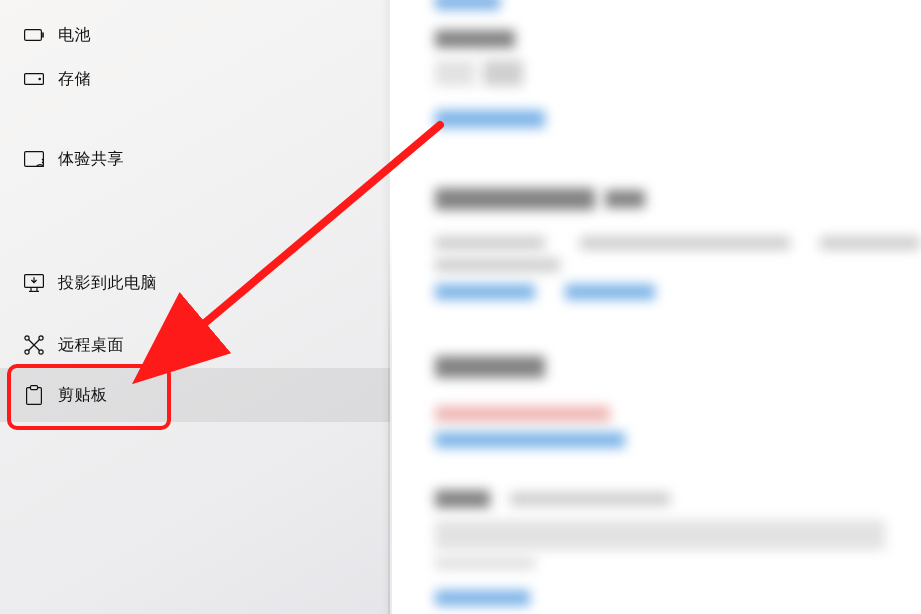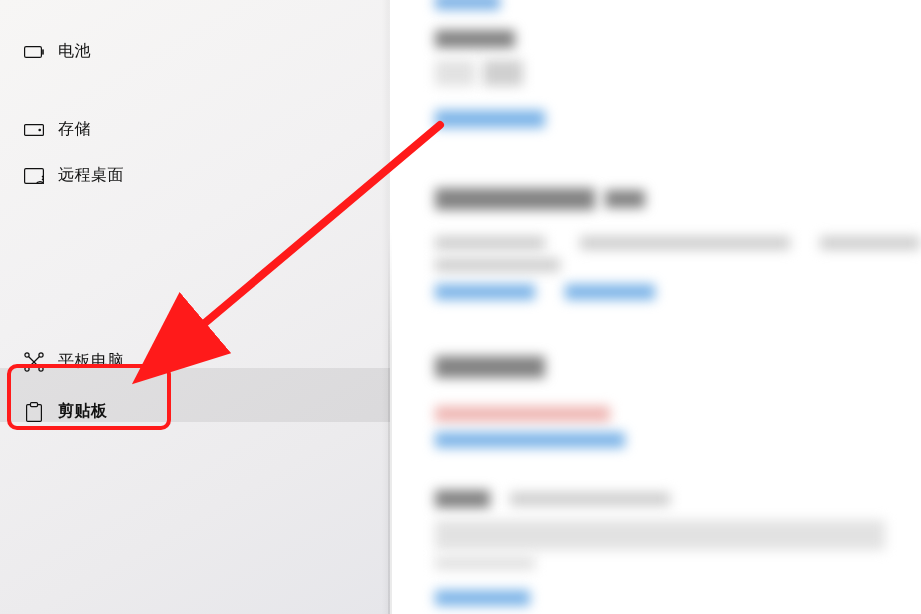--- a/index.html
+++ b/index.html
@@ -3,26 +3,26 @@
 <meta charset="utf-8">
 <style>
   html,body{margin:0;padding:0;width:921px;height:614px;overflow:hidden;
     font-family:"Segoe UI","Microsoft YaHei",sans-serif;background:#f5f5f5;}
   .app{position:relative;width:921px;height:614px;}
 
   
   .sidebar{position:absolute;left:0;top:0;width:390px;height:614px;
     background:linear-gradient(150deg,#f7f6f5 0%,#f2f1f2 40%,#ecebed 75%,#e6e6ea 100%);}
   .sidebar-item{position:absolute;left:0;width:390px;height:54px;
-    display:flex;align-items:flex-end;cursor:pointer;}
+    display:flex;align-items:center;cursor:pointer;}
   .sidebar-item .icon{width:20px;height:20px;margin-left:24px;
     display:flex;align-items:center;justify-content:center;color:#111;}
   .sidebar-item .label{margin-left:14px;font-size:16px;color:#111;
     letter-spacing:0.5px;}
-  .sidebar-item.selected{background:rgba(0,0,0,0.07);font-weight:bold;}
+  .sidebar-item.selected{background:rgba(0,0,0,0.07);}
   .highlight-box{position:absolute;border:4px solid #ff1a1a;border-radius:10px;
     pointer-events:none;}
 
   
   .content{position:absolute;left:390px;top:0;width:531px;height:614px;
     background:#fff;}
   .content::before{content:"";position:absolute;left:-2px;top:230px;width:4px;
     height:390px;background:linear-gradient(180deg,rgba(0,0,0,0) 0%,rgba(0,0,0,0.08) 30%,rgba(0,0,0,0.08) 100%);}
   .content::after{content:"";position:absolute;left:-8px;top:-5px;width:8px;height:620px;
     background:linear-gradient(90deg,rgba(0,0,0,0) 0%,rgba(0,0,0,.03) 70%);}
@@ -47,55 +47,67 @@
     <div class="sidebar-item" style="top:8px">
       <span class="icon">
         <svg width="20" height="12" viewBox="0 0 20 12">
             <rect x="0.6" y="0.6" width="16.8" height="10.8" rx="1.5" fill="none" stroke="#111" stroke-width="1.2"></rect>
             <rect x="18.2" y="3.3" width="1.6" height="5.4" rx="0.6" fill="#111"></rect>
           </svg>
       </span>
       <span class="label">电池</span>
     </div>
 
-    <div class="sidebar-item" style="top:86px">
+    <div class="sidebar-item" style="top:52px">
       <span class="icon">
         <svg width="20" height="12" viewBox="0 0 20 12">
             <rect x="0.6" y="0.6" width="18.8" height="10.8" rx="1" fill="none" stroke="#111" stroke-width="1.2"></rect>
             <circle cx="15.7" cy="6" r="1.3" fill="#111"></circle>
           </svg>
       </span>
       <span class="label">存储</span>
     </div>
 
     <div class="sidebar-item" style="top:132px">
       <span class="icon">
         <svg width="20" height="16" viewBox="0 0 20 16">
             <rect x="0.6" y="0.6" width="18.8" height="14.8" rx="1.3" fill="none" stroke="#111" stroke-width="1.2"></rect>
             <path d="M12 16 a4.5 4.5 0 0 1 8 0" fill="none" stroke="#111" stroke-width="1.2"></path>
             <path d="M18 8 l2 2 -2 2" fill="none" stroke="#111" stroke-width="1.2"></path>
           </svg>
       </span>
-      <span class="label">远程桌面</span>
+      <span class="label">体验共享</span>
     </div>
 
 
+    <div class="sidebar-item" style="top:256px">
+      <span class="icon">
+        <svg width="20" height="18" viewBox="0 0 20 18">
+            <rect x="0.6" y="0.6" width="18.8" height="12.8" rx="1" fill="none" stroke="#111" stroke-width="1.2"></rect>
+            <line x1="7" y1="13.4" x2="7" y2="17.4" stroke="#111" stroke-width="1.2"></line>
+            <line x1="13" y1="13.4" x2="13" y2="17.4" stroke="#111" stroke-width="1.2"></line>
+            <line x1="5" y1="17.4" x2="15" y2="17.4" stroke="#111" stroke-width="1.2"></line>
+            <path d="M10 3.3 v5 M7.4 6 l2.6 2.6 2.6-2.6" fill="none" stroke="#111" stroke-width="1.2"></path>
+          </svg>
+      </span>
+      <span class="label">投影到此电脑</span>
+    </div>
 
     <div class="sidebar-item" style="top:318px">
       <span class="icon">
         <svg width="20" height="20" viewBox="0 0 20 20">
             <line x1="3" y1="3" x2="17" y2="17" stroke="#111" stroke-width="1.2"></line>
             <line x1="17" y1="3" x2="3" y2="17" stroke="#111" stroke-width="1.2"></line>
             <circle cx="3" cy="3" r="2.1" fill="#f2f1f2" stroke="#111" stroke-width="1.2"></circle>
             <circle cx="17" cy="3" r="2.1" fill="#f2f1f2" stroke="#111" stroke-width="1.2"></circle>
             <circle cx="3" cy="17" r="2.1" fill="#f2f1f2" stroke="#111" stroke-width="1.2"></circle>
             <circle cx="17" cy="17" r="2.1" fill="#f2f1f2" stroke="#111" stroke-width="1.2"></circle>
           </svg>
       </span>
-      <span class="label">平板电脑</span>
+      <span class="label">远程桌面</span>
     </div>
 
     <div class="sidebar-item selected" style="top:368px;height:54px">
       <span class="icon">
         <svg width="18" height="20" viewBox="0 0 18 20">
             <rect x="1.6" y="2.6" width="14.8" height="16.8" rx="1.2" fill="none" stroke="#111" stroke-width="1.2"></rect>
             <rect x="5.5" y="0.6" width="7" height="4" rx="1" fill="#e6e5e7" stroke="#111" stroke-width="1.2"></rect>
           </svg>
       </span>
       <span class="label">剪贴板</span>

